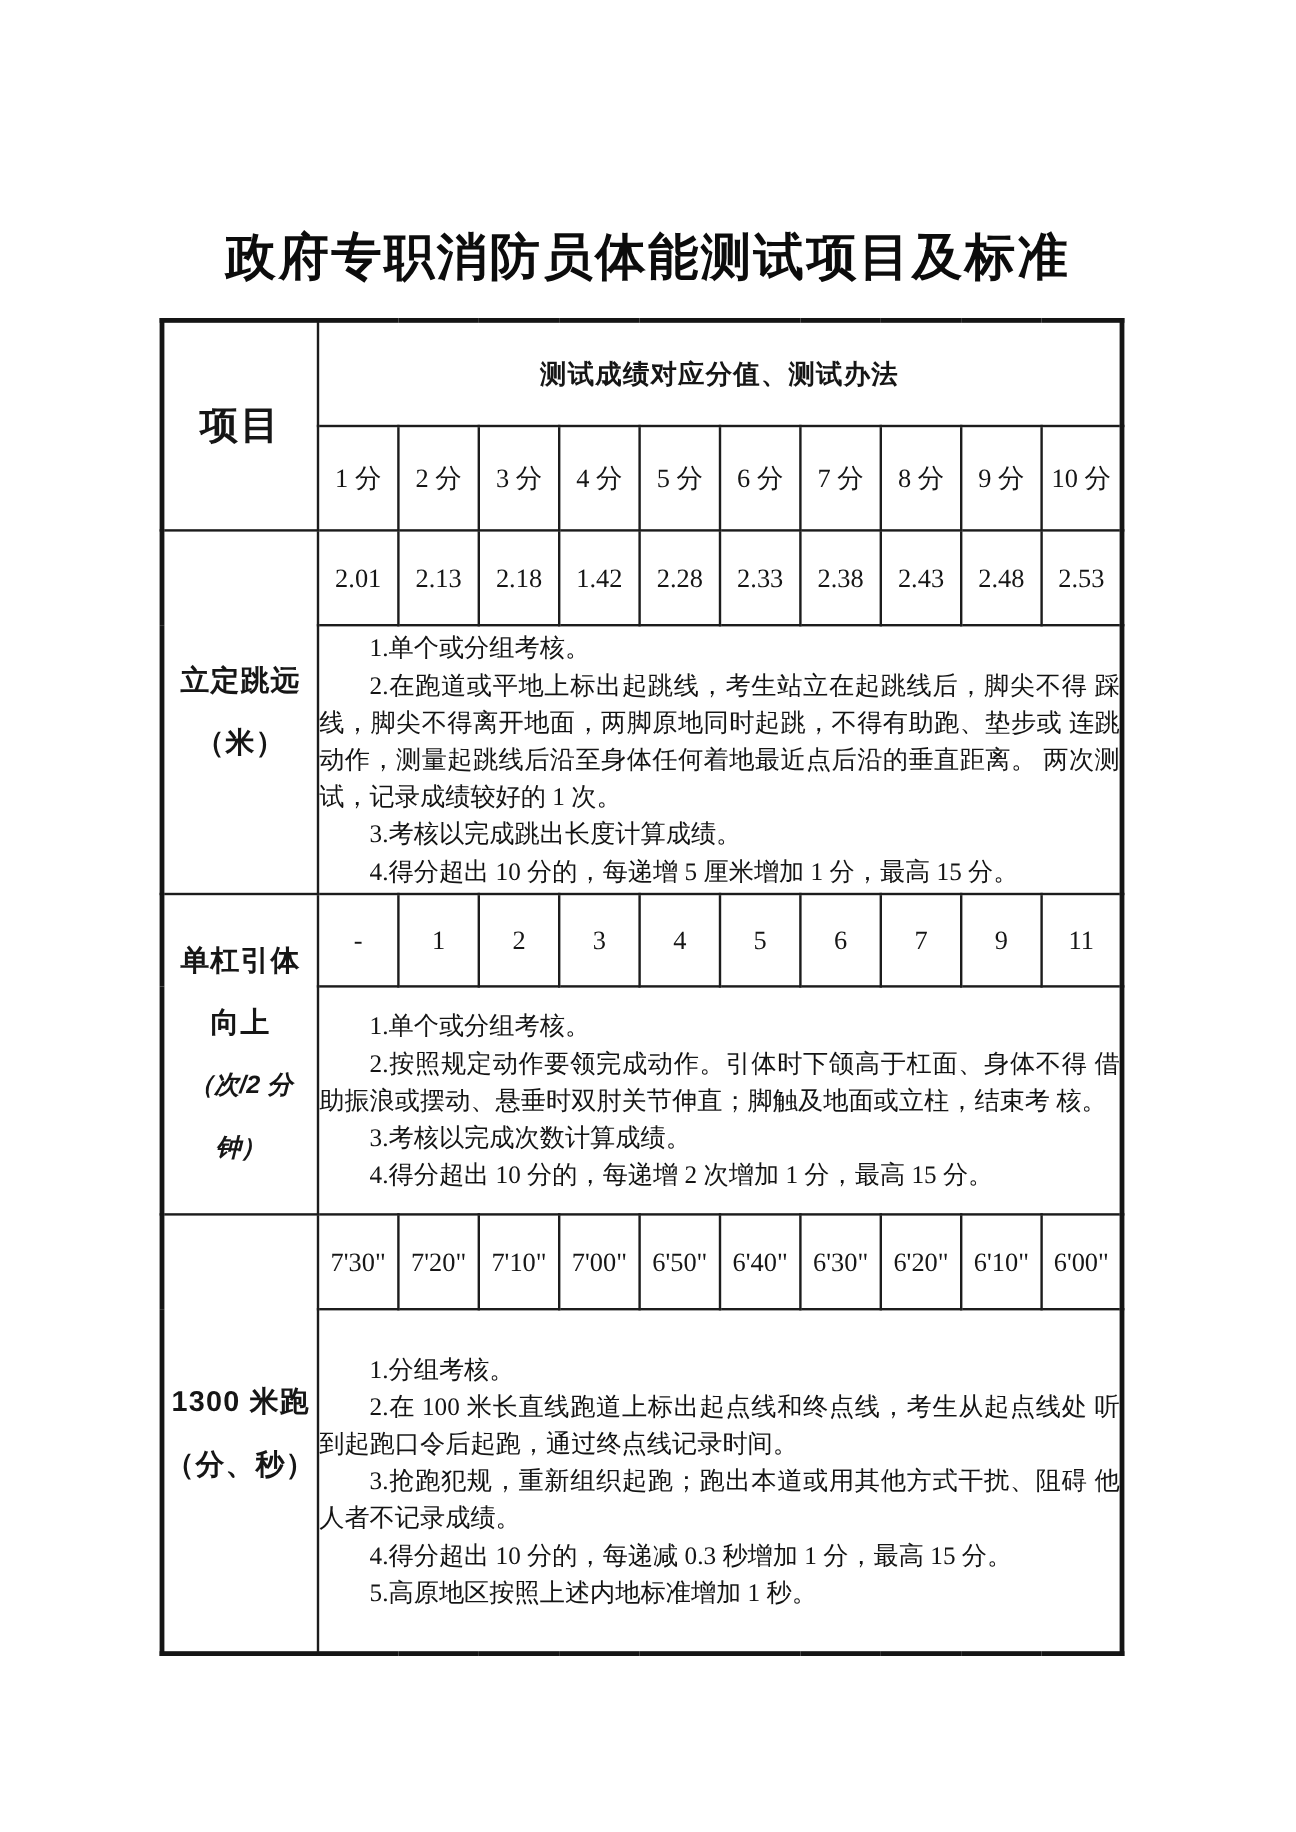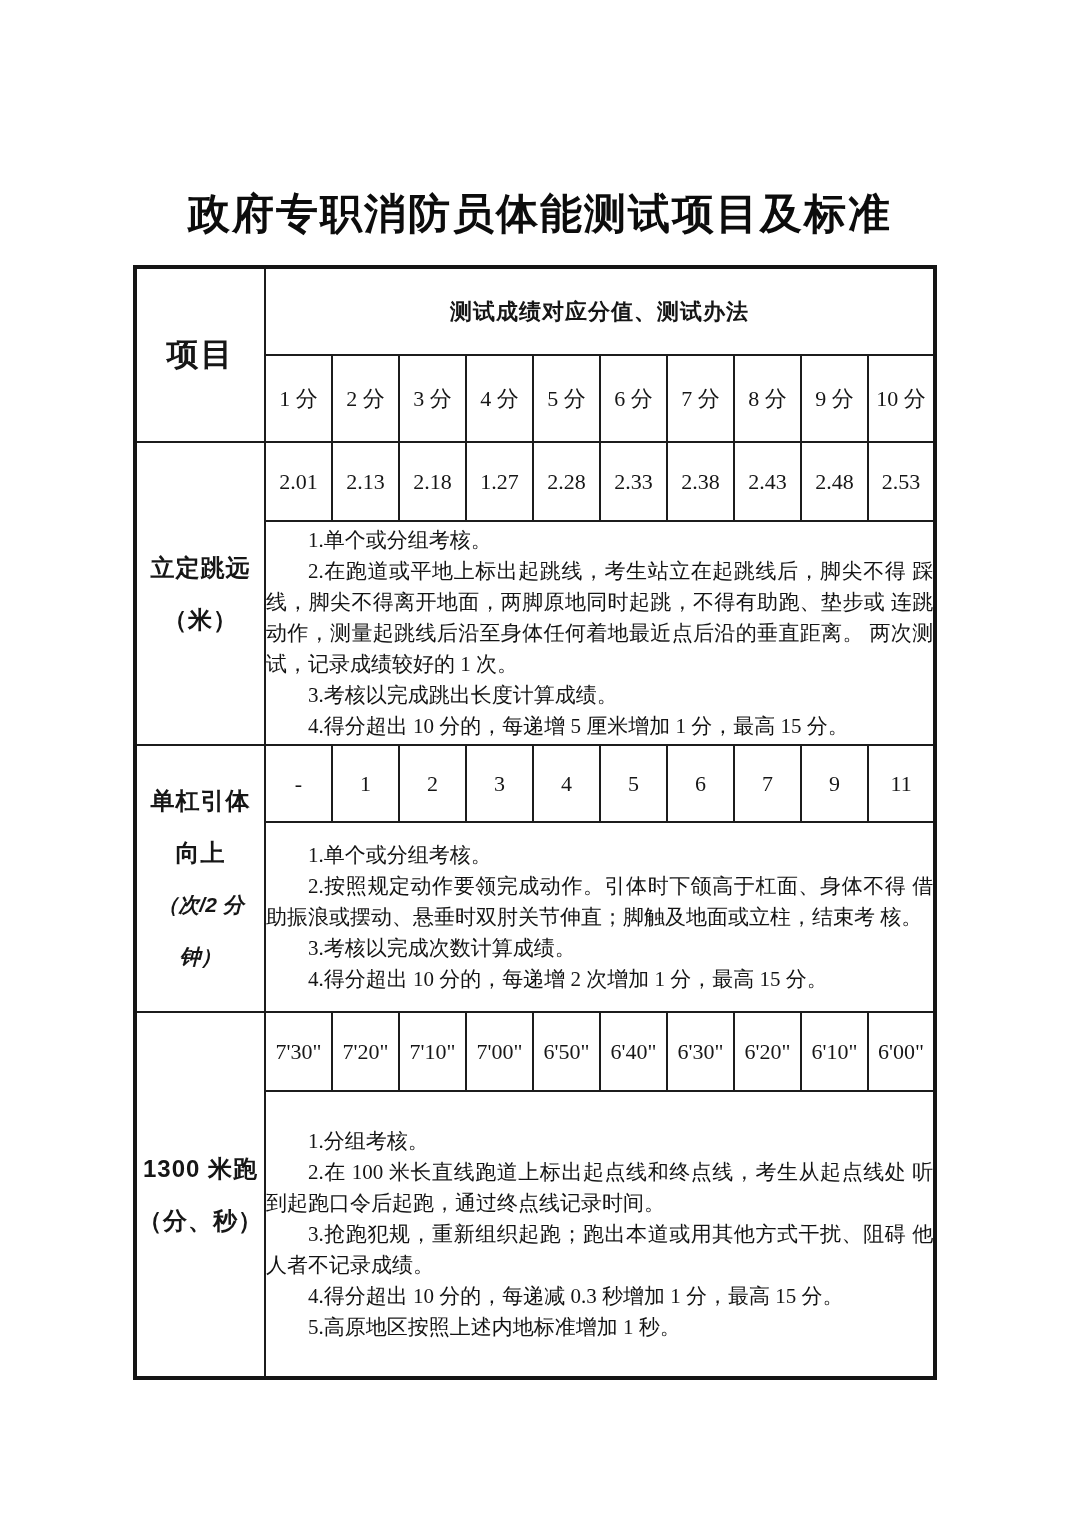--- a/index.html
+++ b/index.html
@@ -104,21 +104,21 @@
     </tr>
 
     <tr style="height:79px">
       <td rowspan="2" class="item-cell">
         <div>立定跳远</div>
         <div>（米）</div>
       </td>
       <td class="val">2.01</td>
       <td class="val">2.13</td>
       <td class="val">2.18</td>
-      <td class="val">1.27</td>
+      <td class="val">1.42</td>
       <td class="val">2.28</td>
       <td class="val">2.33</td>
       <td class="val">2.38</td>
       <td class="val">2.43</td>
       <td class="val">2.48</td>
       <td class="val">2.53</td>
     </tr>
     <tr style="height:224px">
       <td colspan="10" class="method">
         <p>1.单个或分组考核。</p>

